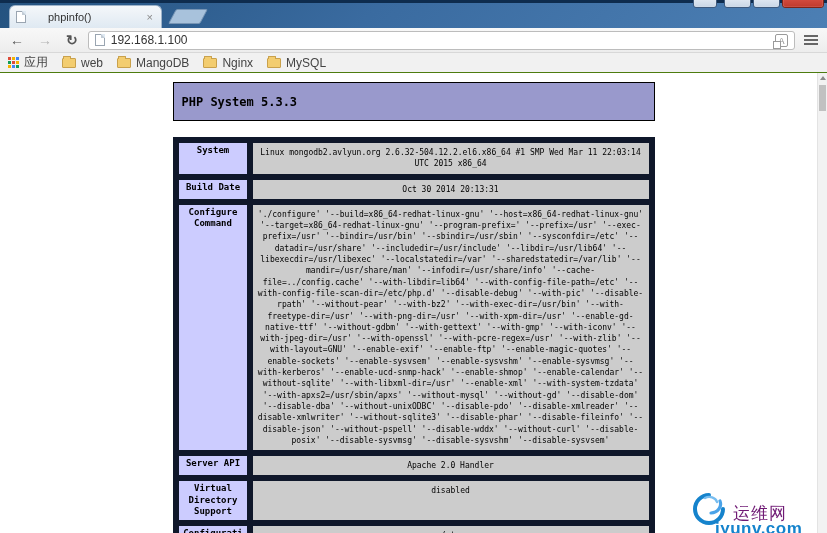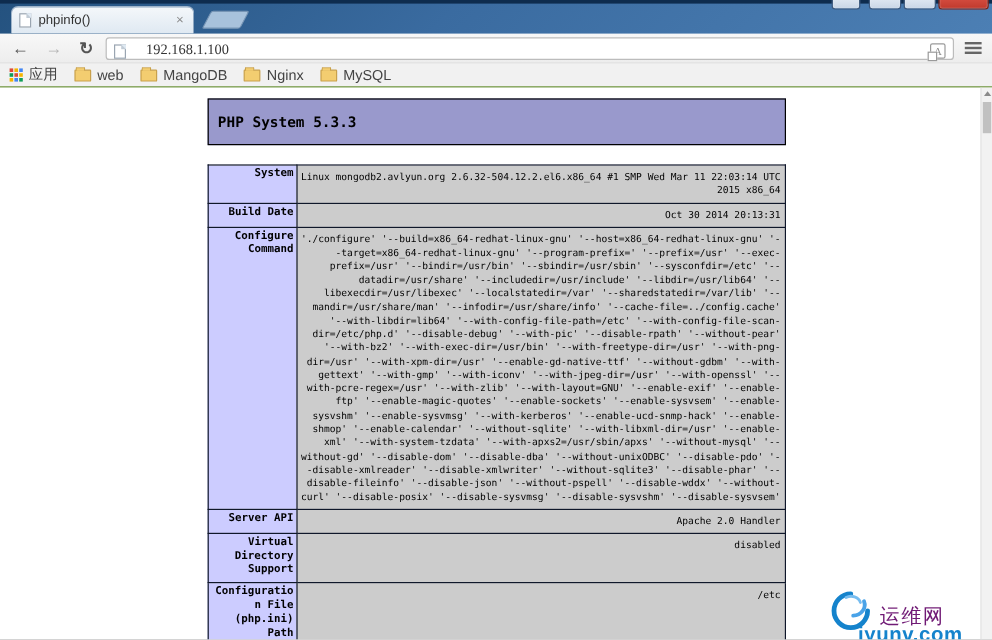--- a/index.html
+++ b/index.html
@@ -11,37 +11,37 @@
     background:linear-gradient(135deg,#24527f 0%,#3a6ba0 45%,#4c7fb4 100%); }
   .titlebar::before { content:""; position:absolute; top:0; left:0; right:0; height:3px;
     background:#0e2c4e; }
   .win-controls { position:absolute; top:-7px; right:3px; display:flex; gap:2px; }
   .win-btn { width:27px; height:15px; border:1px solid #3e5a7e; border-radius:0 0 3px 3px;
     background:linear-gradient(#eef3f9,#c9d6e6); box-shadow:inset 0 0 1px #fff; }
   .win-btn.small { width:24px; margin-right:5px; }
   .win-btn.close { width:42px; background:linear-gradient(#e0574a,#c03a2d); border-color:#7e2318; }
   .tab { position:absolute; left:9px; bottom:0; width:153px; height:23px;
     background:linear-gradient(#f4f7fa,#dfe9f2); border:1px solid #9fb4ca; border-bottom:none;
-    border-radius:6px 6px 0 0; display:flex; align-items:center; padding:0 6px; gap:6px; }
+    border-radius:6px 6px 0 0; display:flex; align-items:center; padding:0 6px; gap:22px; }
   .page-ico { position:relative; width:10px; height:12px; background:#fff; border:1px solid #9aa5b1;
     flex:0 0 auto; }
   .page-ico::before { content:""; position:absolute; right:-1px; top:-1px; border-style:solid;
     border-width:0 4px 4px 0; border-color:transparent #dfe9f2 #c2ccd6 transparent; }
   .tab-title { font-size:11px; color:#333; flex:1 1 auto; white-space:nowrap; overflow:hidden; }
   .tab-close { font-size:11px; color:#8a8a8a; cursor:default; padding:0 2px; }
   .newtab { position:absolute; left:172px; bottom:4px; width:32px; height:15px;
     background:#a8c2dc; border:1px solid #7795b5; border-radius:2px; transform:skewX(-28deg); }
 
   
   .toolbar { height:25px; background:linear-gradient(#f8f8f8,#ededed); display:flex;
     align-items:center; padding:0 6px; gap:6px; border-bottom:1px solid #d8d8d8; }
   .nav-btn { font-size:14px; font-weight:bold; color:#555; line-height:1; padding:0 4px; }
   .nav-btn.disabled { color:#b5b5b5; }
   .omnibox { flex:1 1 auto; height:19px; background:#fff; border:1px solid #bcbcbc;
-    border-radius:3px; display:flex; align-items:flex-end; padding:0 6px; gap:17px;font-family:Liberation Serif, serif; }
+    border-radius:3px; display:flex; align-items:center; padding:0 6px; gap:6px; }
   .url-text { font-size:12px; color:#333; flex:1 1 auto; }
   .translate-ico { width:13px; height:13px; border:1px solid #9a9a9a; border-radius:2px;
     font-size:9px; color:#8a8a8a; text-align:center; line-height:12px; position:relative; }
   .translate-ico::after { content:""; position:absolute; left:-3px; bottom:-3px; width:6px; height:6px;
     background:#fff; border:1px solid #9a9a9a; }
   .menu-btn { display:flex; flex-direction:column; gap:2px; padding:2px 3px; }
   .menu-btn i { display:block; width:14px; height:2px; background:#666; }
 
   
   .bookmarks { height:20px; background:#f1f1f1; display:flex; align-items:center;
@@ -63,22 +63,22 @@
     border-left:3px solid transparent; border-right:3px solid transparent;
     border-bottom:4px solid #8a8a8a; }
   .sb-thumb { position:absolute; top:12px; left:1px; width:7px; height:26px; background:#c1c1c1; }
 
   .php-page { width:482px; margin:9px auto 0 auto; font-family:"DejaVu Sans Mono", monospace; }
   .php-header { background:#9999cc; border:1px solid #000; height:39px; display:flex;
     align-items:center; padding-left:8px; margin-bottom:16px; }
   .php-header h1 { font-size:12px; font-weight:bold; color:#000;
     font-family:"DejaVu Sans Mono", monospace; }
   table.php-table { width:100%; border-collapse:collapse; table-layout:fixed; }
-  table.php-table th, table.php-table td { border:1px solid #0f172a; vertical-align:top;
-    text-align:right; overflow-wrap:break-word; }
+  table.php-table th, table.php-table td { border:6px solid #0f172a; vertical-align:top;
+    text-align:center; overflow-wrap:break-word; }
   table.php-table th { width:74px; background:#ccccff; font-weight:bold; font-size:9px;
     line-height:11.5px; padding:2px 2px 2px 3px; font-family:"DejaVu Sans Mono", monospace; }
   table.php-table td { background:#cccccc; font-size:8px; line-height:11.3px; padding:4px 3px;
     font-family:"DejaVu Sans Mono", monospace; }
   tr.h31 { height:31px; } tr.h41 { height:41px; } tr.h49 { height:49px; }
 
   
   .watermark { position:absolute; right:10px; bottom:-6px; width:130px; }
   .wm-row { display:flex; align-items:flex-end; gap:2px; }
   .wm-name { font-size:17px; color:#701a75; letter-spacing:1px; }

